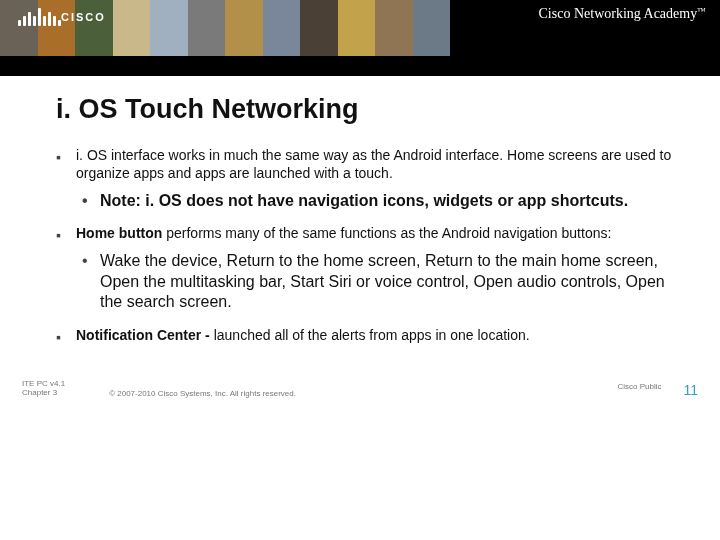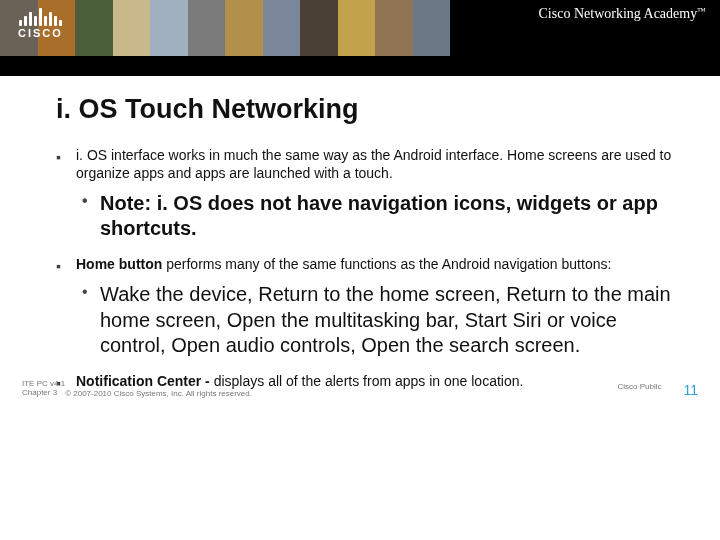--- a/index.html
+++ b/index.html
@@ -3,34 +3,34 @@
 <meta charset="utf-8">
 <style>
   * { margin: 0; padding: 0; box-sizing: border-box; }
   html, body { width: 720px; height: 540px; font-family: Arial, Helvetica, sans-serif; background: #fff; color: #111; }
   .slide { width: 720px; height: 408px; position: relative; overflow: hidden; background:#fff; }
   .banner { width: 100%; height: 56px; display: flex; position: relative; background:#000; }
   .banner-bars { flex: 1 1 auto; display: flex; height: 100%; }
   .bar { flex: 1 1 0; height:100%; }
   .banner-right { flex: 0 0 270px; background: #000; color: #fff; display:flex; align-items:flex-start; justify-content:flex-end; padding:6px 14px 0 0; font-family: Georgia, 'Times New Roman', serif; font-size:14px; white-space:nowrap; }
   .academy-tm { font-size:9px; vertical-align: top; }
-  .cisco-logo { position:absolute; left:18px; top:6px; color:#fff; display:flex; flex-direction:column; align-items:center; }
+  .cisco-logo { position:absolute; left:18px; top:6px; color:#fff; display:flex; flex-direction:row; align-items:center; }
   .cisco-bars { display:flex; gap:2px; align-items:flex-end; height:20px; }
   .cisco-bars span { width:3px; background:#fff; display:block; border-radius:1px; }
   .cisco-word { font-size:11px; letter-spacing:2px; font-weight:bold; margin-top:1px; font-family: Arial, sans-serif; }
   .black-strip { width:100%; height:20px; background:#000; }
   .content { padding: 18px 48px 0 56px; }
   .title { font-size:27px; font-weight:bold; margin-bottom:22px; }
   .b1 { position:relative; padding-left:20px; font-size:14px; line-height:1.28; margin-bottom:8px; }
   .b1::before { content:"\25AA"; position:absolute; left:0; top:2px; color:#444; font-size:14px; }
-  .b2 { position:relative; padding-left:20px; margin-left:24px; font-size:20px; line-height:1.28; margin-bottom:14px; }
+  .b2 { position:relative; padding-left:20px; margin-left:24px; font-size:16px; line-height:1.28; margin-bottom:14px; }
   .b2::before { content:"\2022"; position:absolute; left:2px; top:0; color:#444; font-size:16px; }
   .bold { font-weight:bold; }
   .not-bold { font-weight:normal; }
-  .footer { position:absolute; bottom:10px; left:0; right:0; display:flex; align-items:flex-end; justify-content:space-between; padding:0 22px 0 22px; font-size:8px; color:#777; }
+  .footer { position:absolute; bottom:10px; left:0; right:0; display:flex; align-items:flex-end; justify-content:space-between; padding:0 22px 0 22px; font-size:8px; color:#777;gap:44px; }
   .footer-left { line-height:1.2; max-width:100px; }
   .footer-mid { flex:1; }
   .footer-right { display:flex; gap:22px; align-items:flex-start; font-size:8px; }
   .pagenum { color:#2aa0d8; font-size:14px; }
 </style>
 </head>
 <body>
 
 <div class="slide">
 
@@ -81,21 +81,21 @@
     </div>
 
     <div class="b1">
       <span class="bold">Home button</span><span> performs many of the same functions as the Android navigation buttons:</span>
     </div>
     <div class="b2">
       <span>Wake the device, Return to the home screen, Return to the main home screen, Open the multitasking bar, Start Siri or voice control, Open audio controls, Open the search screen.</span>
     </div>
 
     <div class="b1">
-      <span class="bold">Notification Center - </span><span> displays all of the alerts from apps in one location.</span>
+      <span class="bold">Notification Center - </span><span> launched all of the alerts from apps in one location.</span>
     </div>
   </div>
 
   <div class="footer">
     <div class="footer-left">
       <div>ITE PC v4.1</div>
       <div>Chapter 3</div>
     </div>
     <div class="footer-mid">© 2007-2010 Cisco Systems, Inc. All rights reserved.</div>
     <div class="footer-right">

